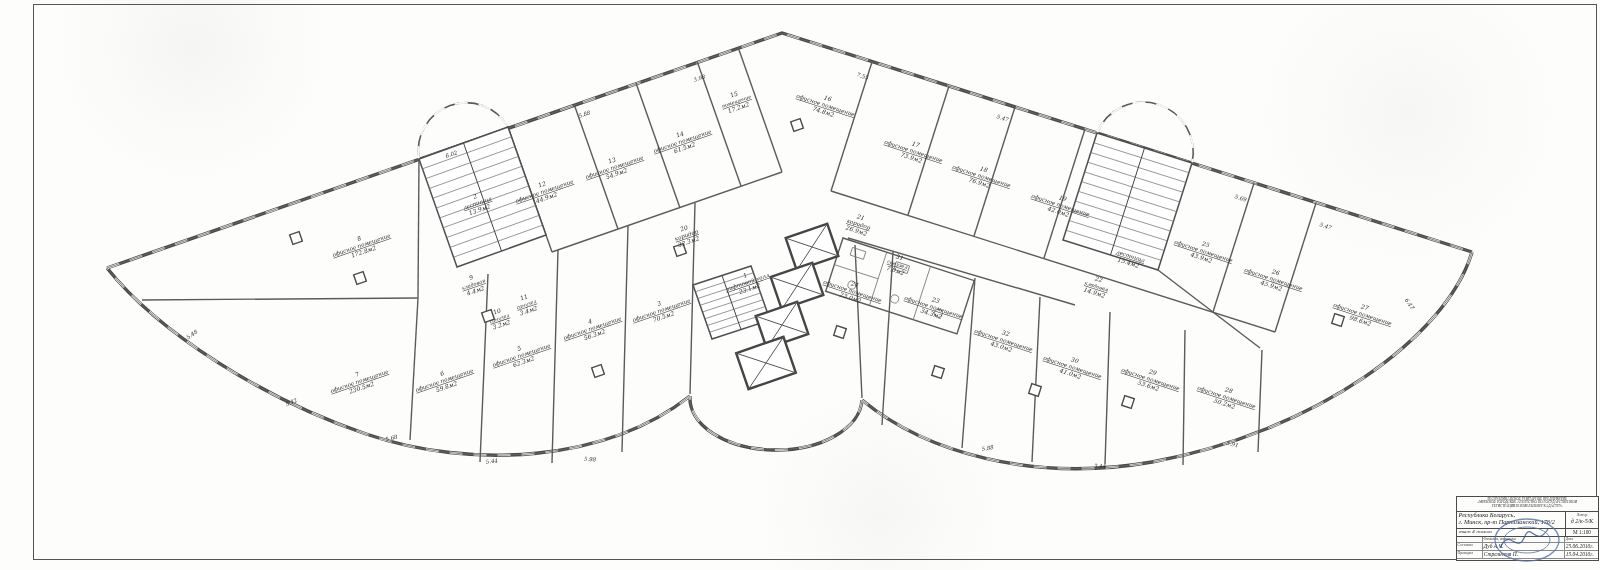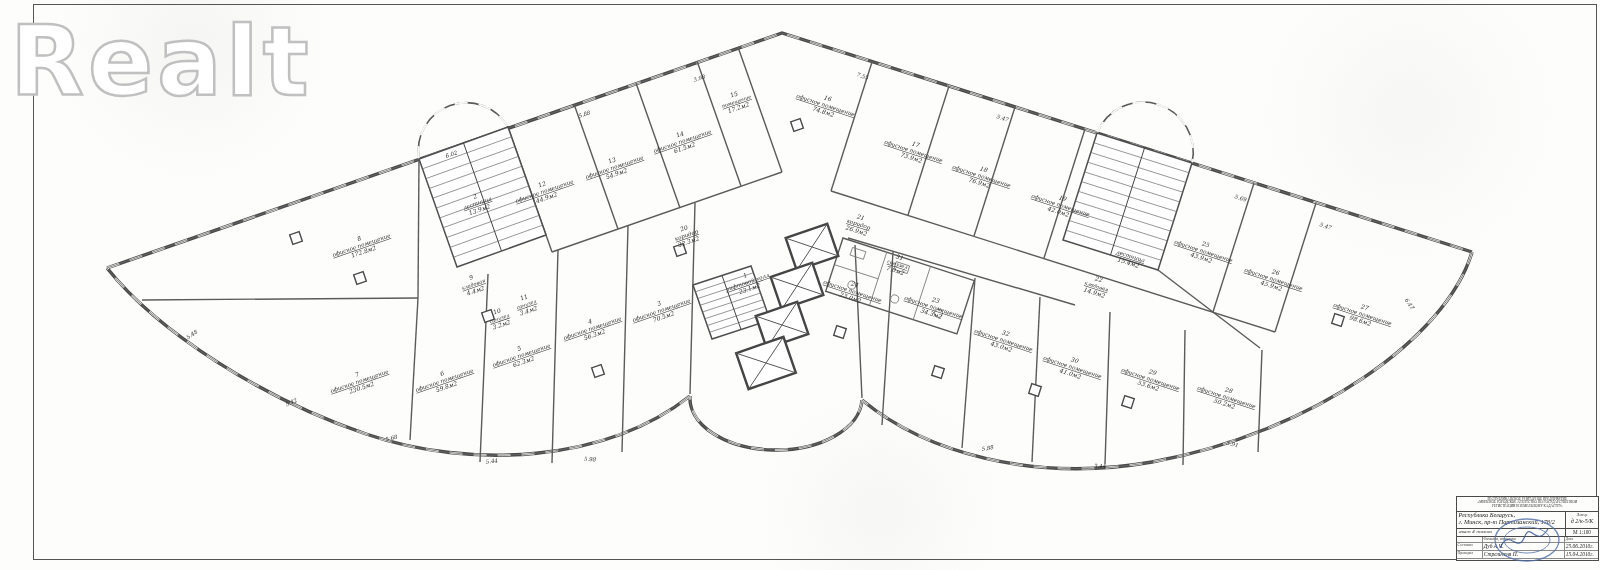--- a/index.html
+++ b/index.html
@@ -48,21 +48,20 @@
   .hand{font-style:italic;font-size:7px;transform:scale(.78);transform-origin:0 0;white-space:nowrap;padding:0 1px;}
   .stamp{position:absolute;left:1492px;top:516px;z-index:6;opacity:.8;}
 </style>
 </head>
 <body>
 
 <div class="page">
 
   <div class="frame"></div>
 
-  <div class="watermark">Realt</div>
 
   <svg class="plan-svg" width="1600" height="570" viewBox="0 0 1600 570">
 
     <g>
       <path class="wall-thick" d="M107,268 L782,33 L1472,252"></path>
       <path class="wall-thick" d="M1472,252 C1447,337 1315,432 1152,462 C1032,483 925,452 862,400"></path>
       <path class="wall-thick" d="M862,400 A86,52 0 0 1 690,396"></path>
       <path class="wall-thick" d="M690,396 C606,462 472,470 366,434 C263,399 158,332 107,268"></path>
 
       <path class="win-dash" d="M107,268 L782,33 L1472,252"></path>

